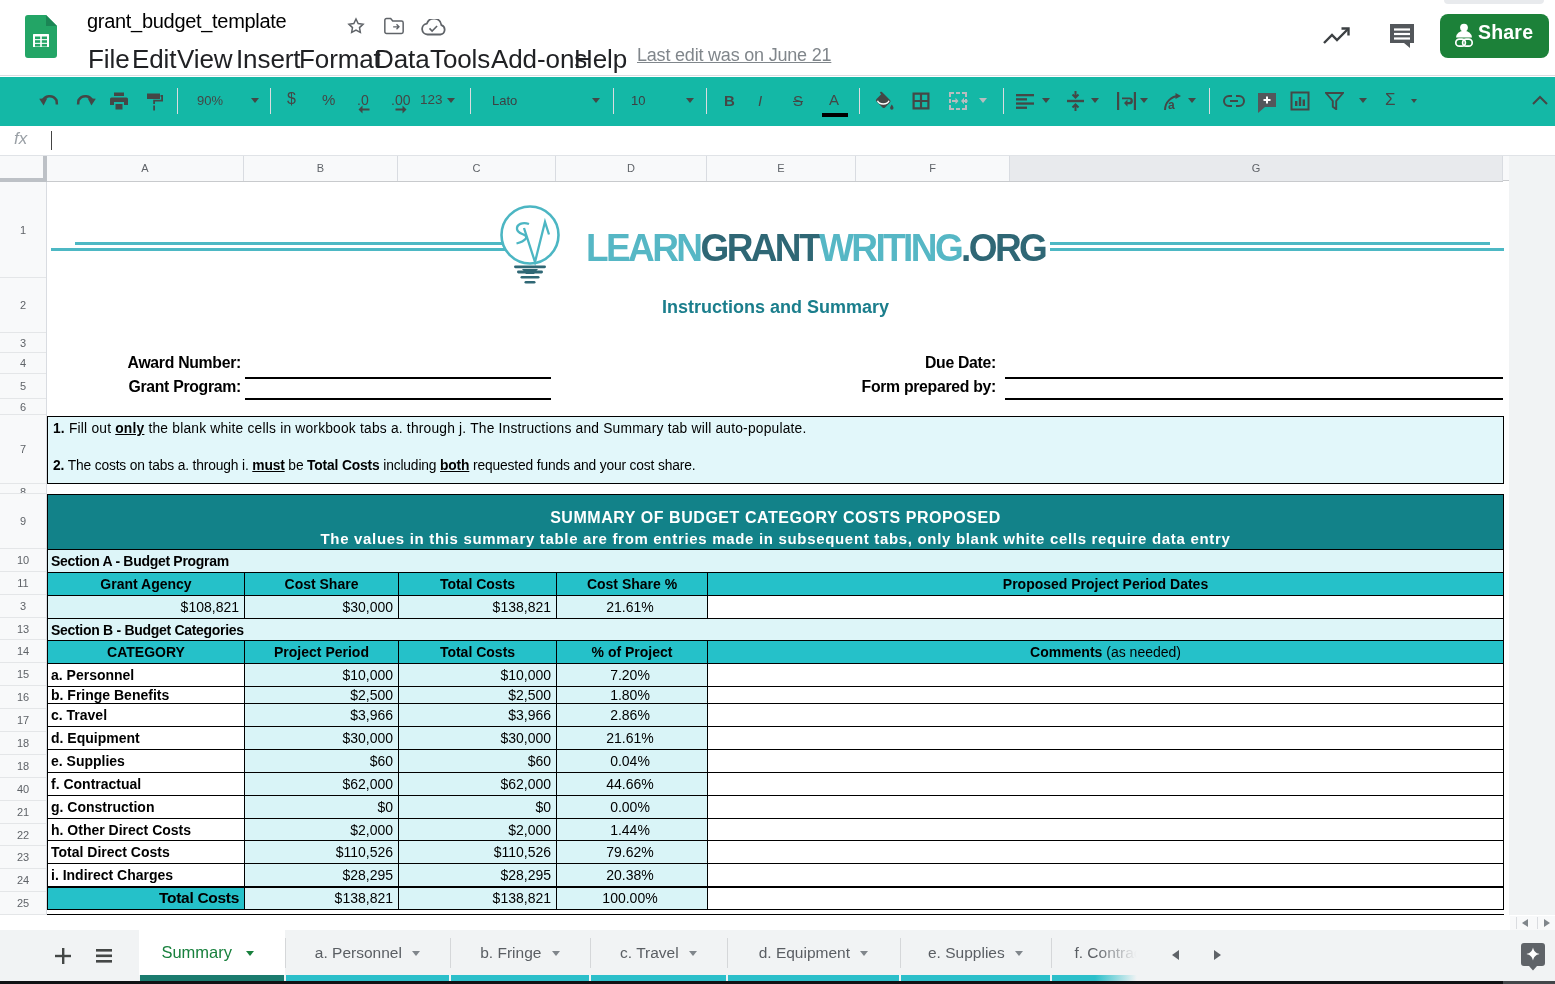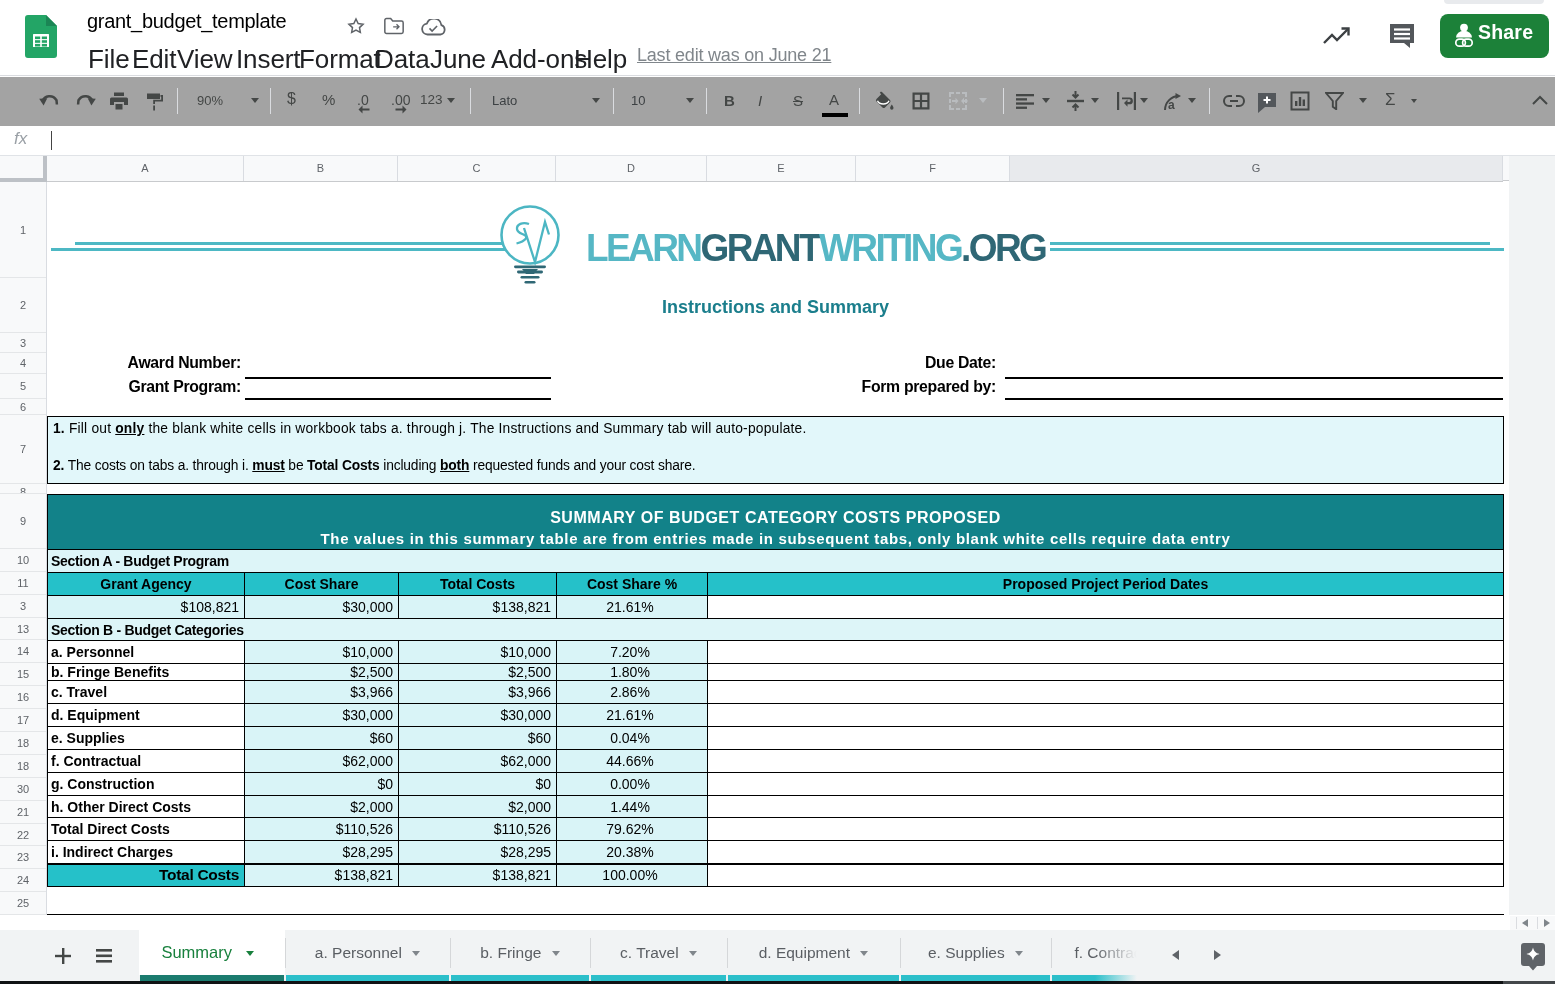--- a/index.html
+++ b/index.html
@@ -8,21 +8,21 @@
 #app { position:relative; width:1555px; height:984px; }
 .abs { position:absolute; }
 
 #topbar { position:absolute; left:0; top:0; width:1555px; height:76px; background:#fff; border-bottom:1px solid #dadce0; }
 #title { position:absolute; left:87px; top:10px; font-size:20px; color:#000000; letter-spacing:-0.3px; }
 .menuitem { position:absolute; top:44px; font-size:26px; color:#202124; letter-spacing:-0.1px; }
 #lastedit { position:absolute; left:637px; top:45px; font-size:18px; color:#80868b; text-decoration:underline; letter-spacing:-0.2px; }
 #sharebtn { position:absolute; left:1440px; top:14px; width:109px; height:44px; background:#1c8139; border-radius:8px; }
 #sharetxt { position:absolute; left:1478px; top:21px; font-size:19.5px; font-weight:bold; color:#fff; letter-spacing:0.2px; }
 
-#toolbar { position:absolute; left:0; top:77px; width:1555px; height:64px; background:#a3a3a3; border-bottom:1px solid #dadce0; }
+#toolbar { position:absolute; left:0; top:77px; width:1555px; height:64px; background:#14b8a6; border-bottom:1px solid #dadce0; }
 .tsep { position:absolute; top:11px; width:1px; height:26px; background:#dadce0; }
 .ttxt { position:absolute; font-size:13px; color:#444746; top:16px; }
 .caret { position:absolute; width:0; height:0; border-left:4px solid transparent; border-right:4px solid transparent; border-top:5px solid #444746; top:21px; }
 
 #fbar { position:absolute; left:0; top:126px; width:1555px; height:30px; background:#fff; border-bottom:1px solid #e0e3e7; }
 #fx { position:absolute; left:14px; top:3px; font-size:17px; font-style:italic; color:#9aa0a6; }
 #cursor { position:absolute; left:51px; top:5px; width:1px; height:19px; background:#444; }
 
 #colhead { position:absolute; left:0; top:156px; width:1503px; height:26px; background:#f8f9fa; border-bottom:1px solid #c8cacd; }
 .chd { position:absolute; top:0; height:25px; border-right:1px solid #d9dce1; font-size:11px; color:#5f6368; text-align:center; line-height:25px; }
@@ -86,21 +86,21 @@
     <svg class="abs" style="left:421px;top:19px" width="25" height="17" viewBox="0 0 25 17" fill="none" stroke="#5f6368" stroke-width="1.8">
         <path d="M6.5 15.5 a5.5 5.5 0 0 1 -0.6 -10.95 A7.5 7.5 0 0 1 20.4 6.2 a4.8 4.8 0 0 1 -1 9.3 Z"></path>
         <path d="M8.5 9.4 l2.6 2.6 5-5" stroke-width="1.6"></path>
       </svg>
     <span class="menuitem" style="left:88px">File</span>
     <span class="menuitem" style="left:132px">Edit</span>
     <span class="menuitem" style="left:177px">View</span>
     <span class="menuitem" style="left:236px">Insert</span>
     <span class="menuitem" style="left:299px">Format</span>
     <span class="menuitem" style="left:375px">Data</span>
-    <span class="menuitem" style="left:430px">June</span>
+    <span class="menuitem" style="left:430px">Tools</span>
     <span class="menuitem" style="left:491px">Add-ons</span>
     <span class="menuitem" style="left:574px">Help</span>
     <span id="lastedit">Last edit was on June 21</span>
     <svg class="abs" style="left:1322px;top:23px" width="30" height="26" viewBox="0 0 30 26" fill="none" stroke="#3c4043" stroke-width="2.4">
         <path d="M2 20 L10 12 L15 17 L26 6"></path>
         <path d="M19.5 5.5 H26.5 V12.5" fill="none"></path>
       </svg>
     <svg class="abs" style="left:1388px;top:22px" width="28" height="27" viewBox="0 0 28 27" fill="#53575b">
         <path d="M2 2 h24 v19 h-4 v5 l-6 -5 h-14 z"></path>
         <g stroke="#fff" stroke-width="2.2">
@@ -276,21 +276,21 @@
       <div class="rnum" style="top:367px;height:23px;line-height:23px">10</div>
       <div class="rnum" style="top:390px;height:23px;line-height:23px">11</div>
       <div class="rnum" style="top:413px;height:23px;line-height:23px">3</div>
       <div class="rnum" style="top:436px;height:22px;line-height:22px">13</div>
       <div class="rnum" style="top:458px;height:23px;line-height:23px">14</div>
       <div class="rnum" style="top:481px;height:23px;line-height:23px">15</div>
       <div class="rnum" style="top:504px;height:23px;line-height:23px">16</div>
       <div class="rnum" style="top:527px;height:23px;line-height:23px">17</div>
       <div class="rnum" style="top:550px;height:23px;line-height:23px">18</div>
       <div class="rnum" style="top:573px;height:23px;line-height:23px">18</div>
-      <div class="rnum" style="top:596px;height:23px;line-height:23px">30</div>
+      <div class="rnum" style="top:596px;height:23px;line-height:23px">40</div>
       <div class="rnum" style="top:619px;height:23px;line-height:23px">21</div>
       <div class="rnum" style="top:642px;height:22px;line-height:22px">22</div>
       <div class="rnum" style="top:664px;height:23px;line-height:23px">23</div>
       <div class="rnum" style="top:687px;height:23px;line-height:23px">24</div>
       <div class="rnum" style="top:710px;height:23px;line-height:23px">25</div>
     </div>
     <div id="rightgray"></div>
 
     <div class="tealline" style="left:75px;top:242px;width:427px"></div>
     <div class="tealline" style="left:51px;top:248px;width:454px"></div>
@@ -353,20 +353,27 @@
           </tr>
       <tr style="height:23px">
             <td class="cyan">$108,821</td>
             <td class="cyan">$30,000</td>
             <td class="cyan">$138,821</td>
             <td class="cyanc">21.61%</td>
             <td class="blank"></td>
           </tr>
       <tr style="height:22px">
             <td class="sect" colspan="5">Section B - Budget Categories</td>
+          </tr>
+      <tr style="height:23px">
+            <td class="hdr">CATEGORY</td>
+            <td class="hdr">Project Period</td>
+            <td class="hdr">Total Costs</td>
+            <td class="hdr">% of Project</td>
+            <td class="hdr"><b>Comments</b> <span style="font-weight:normal">(as needed)</span></td>
           </tr>
       <tr style="height:23px">
             <td class="lbl">a. Personnel</td>
             <td class="cyan">$10,000</td>
             <td class="cyan">$10,000</td>
             <td class="cyanc">7.20%</td>
             <td class="blank"></td>
           </tr>
       <tr style="height:17px">
             <td class="lbl">b. Fringe Benefits</td>

